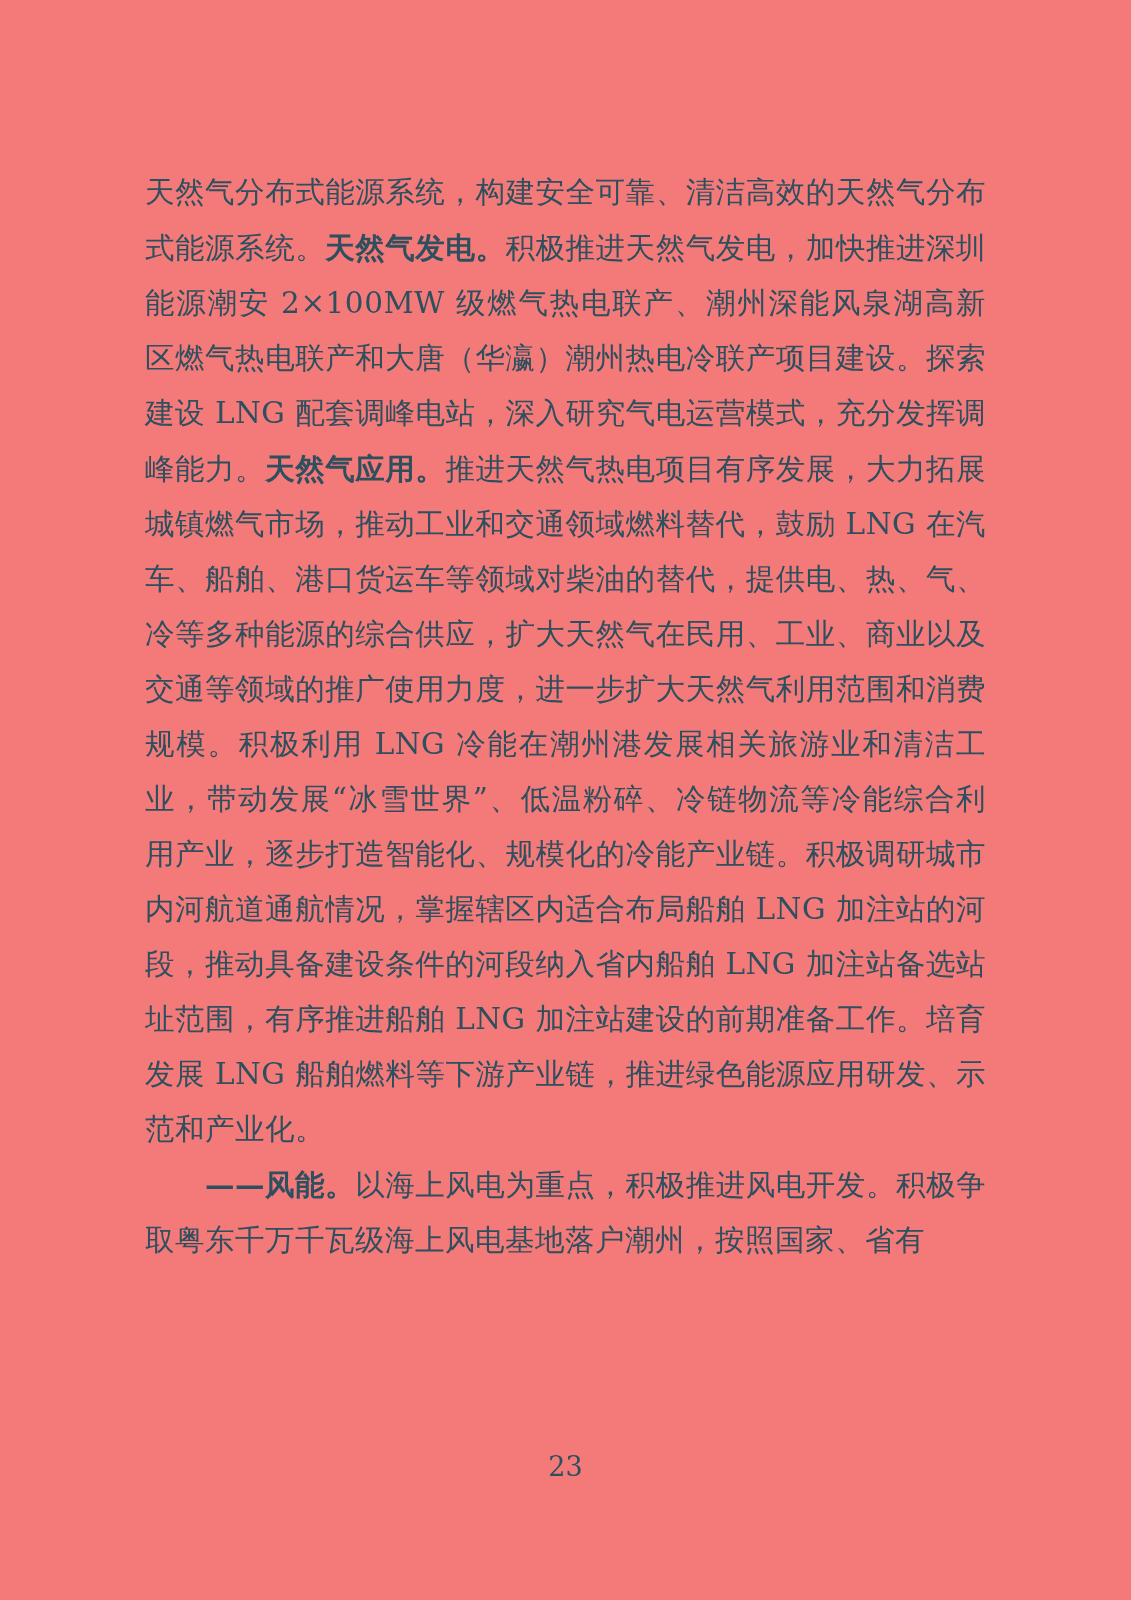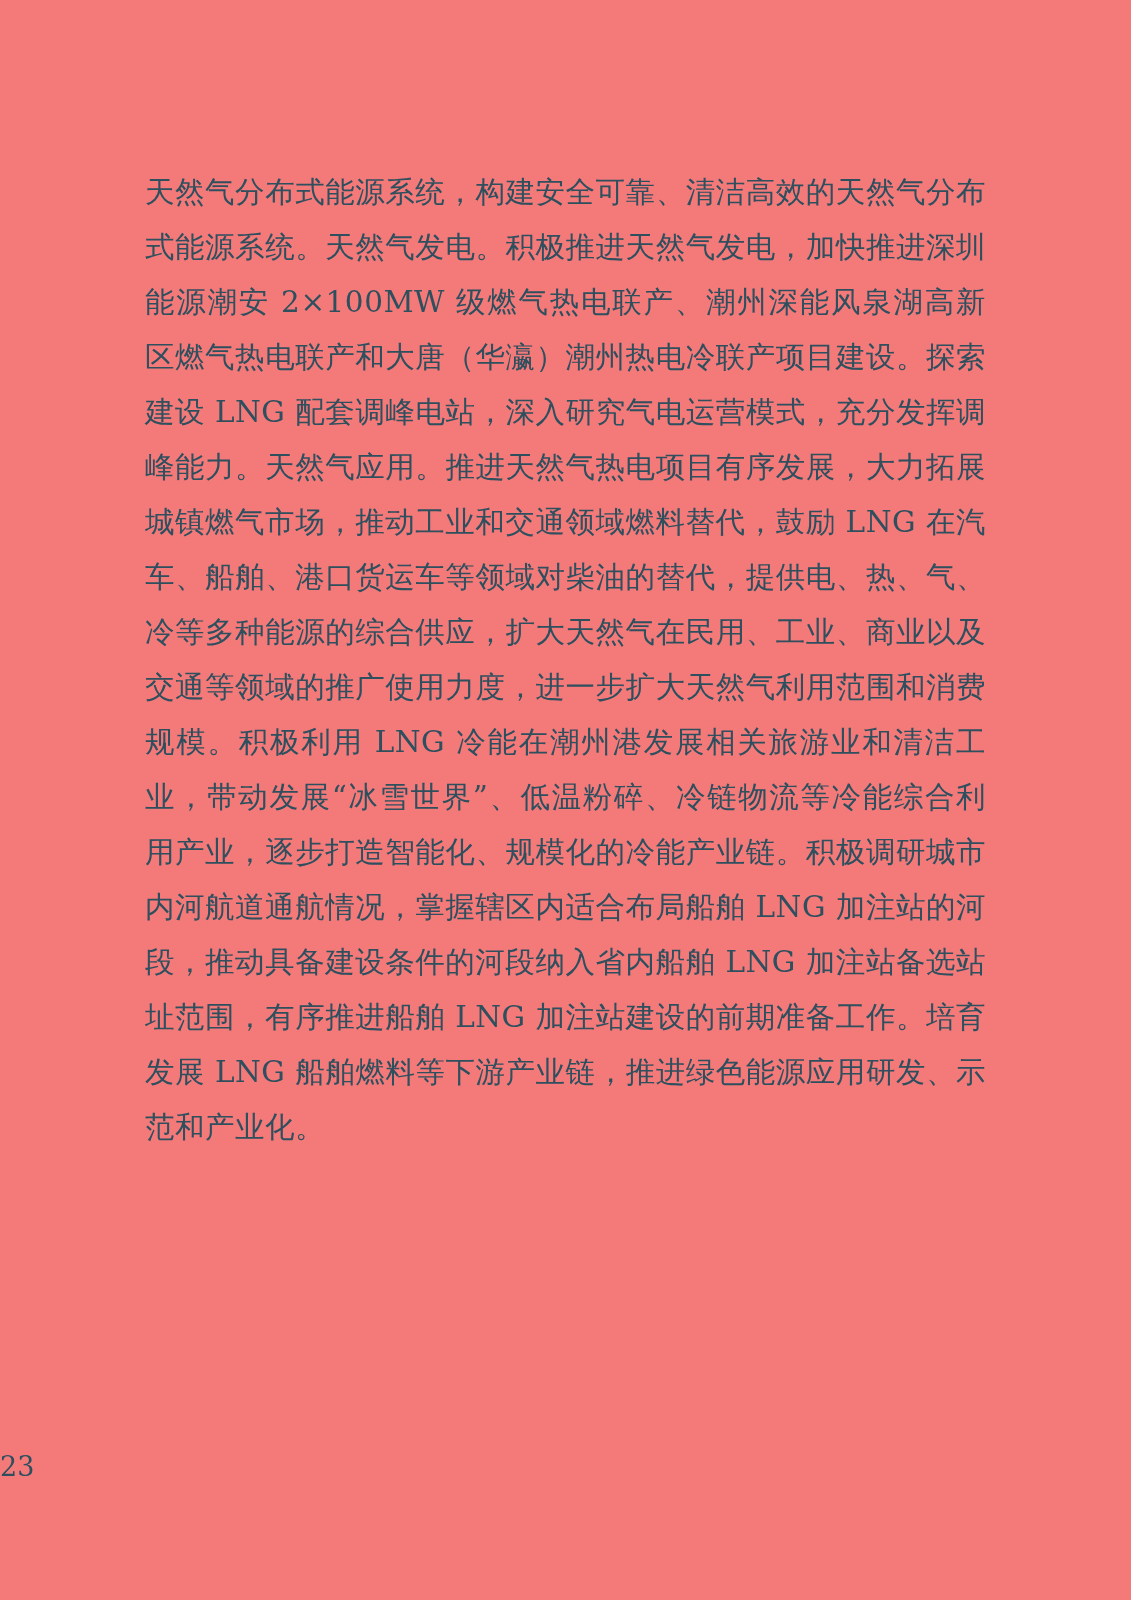--- a/index.html
+++ b/index.html
@@ -28,36 +28,38 @@
     text-justify: inter-ideograph;
     letter-spacing: 0.5px;
   }
   .para {
     margin: 0 0 0 0;
   }
   .para.indent {
     text-indent: 60px;
   }
   .bold {
-    font-weight: normal;
+    font-weight: bold;
   }
   .page-number {
     position: absolute;
     left: 0;
     right: 0;
     bottom: 118px;
+    text-align: center;
     color: #2d4f5e;
     font-size: 27px;
     font-family: "DejaVu Serif", "Liberation Serif", serif;
   }
 </style>
 </head>
 <body>
 
 <div class="page">
 
   <div class="body-text">
     <p class="para" id="para-1"><span>天然气分布式能源系统，构建安全可靠、清洁高效的天然气分布式能源系统。</span><span class="bold">天然气发电。</span><span>积极推进天然气发电，加快推进深圳能源潮安 2×100MW 级燃气热电联产、潮州深能风泉湖高新区燃气热电联产和大唐（华瀛）潮州热电冷联产项目建设。探索建设 LNG 配套调峰电站，深入研究气电运营模式，充分发挥调峰能力。</span><span class="bold">天然气应用。</span><span>推进天然气热电项目有序发展，大力拓展城镇燃气市场，推动工业和交通领域燃料替代，鼓励 LNG 在汽车、船舶、港口货运车等领域对柴油的替代，提供电、热、气、冷等多种能源的综合供应，扩大天然气在民用、工业、商业以及交通等领域的推广使用力度，进一步扩大天然气利用范围和消费规模。积极利用 LNG 冷能在潮州港发展相关旅游业和清洁工业，带动发展“冰雪世界”、低温粉碎、冷链物流等冷能综合利用产业，逐步打造智能化、规模化的冷能产业链。积极调研城市内河航道通航情况，掌握辖区内适合布局船舶 LNG 加注站的河段，推动具备建设条件的河段纳入省内船舶 LNG 加注站备选站址范围，有序推进船舶 LNG 加注站建设的前期准备工作。培育发展 LNG 船舶燃料等下游产业链，推进绿色能源应用研发、示范和产业化。</span></p>
+    <p class="para indent" id="para-3"><span class="bold">——风能。</span><span>以海上风电为重点，积极推进风电开发。积极争取粤东千万千瓦级海上风电基地落户潮州，按照国家、省有</span></p>
   </div>
 
   <div class="page-number">23</div>
 
 </div>
 
 </body></html>

